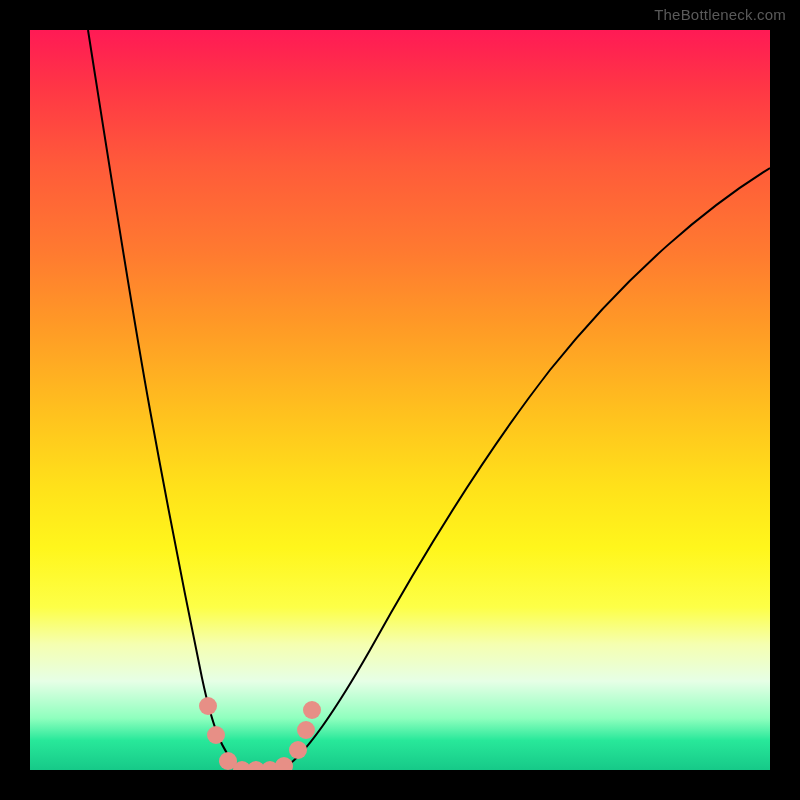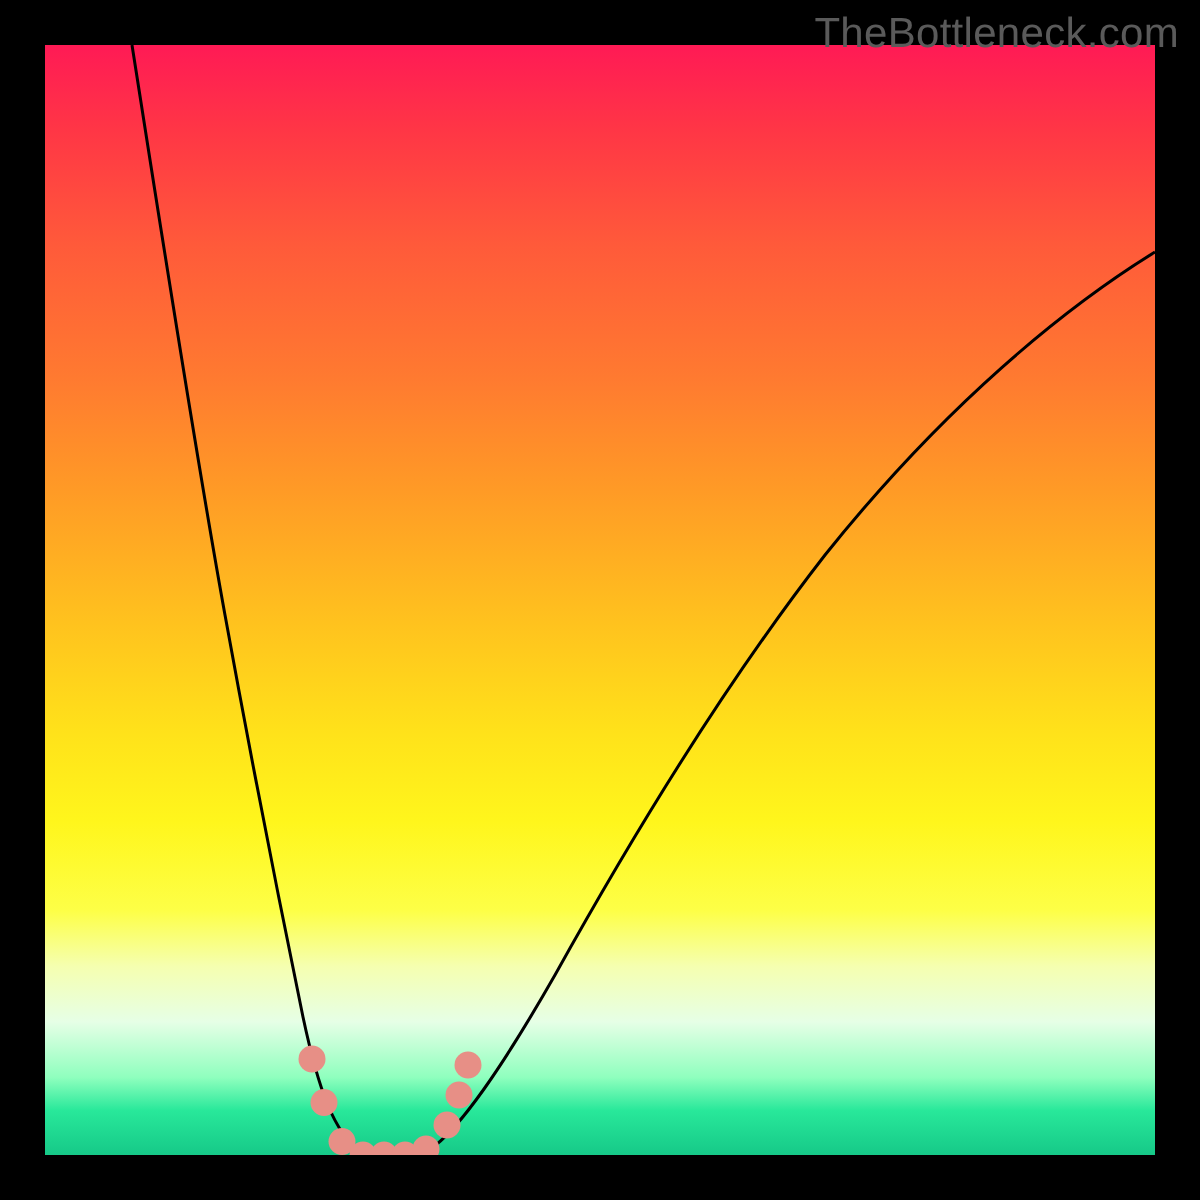--- a/index.html
+++ b/index.html
@@ -41,21 +41,21 @@
       #8fffbe 93%,
       #28e89a 96%,
       #16c988 100%
     );
   }
   .watermark {
     position: absolute;
     top: 6px;
     right: 14px;
     color: #5a5a5a;
-    font-size: 28px;
+    font-size: 15px;
     letter-spacing: 0.2px;
     user-select: none;
   }
   svg.curve {
     position: absolute;
     left: 0;
     top: 0;
     width: 740px;
     height: 740px;
   }

